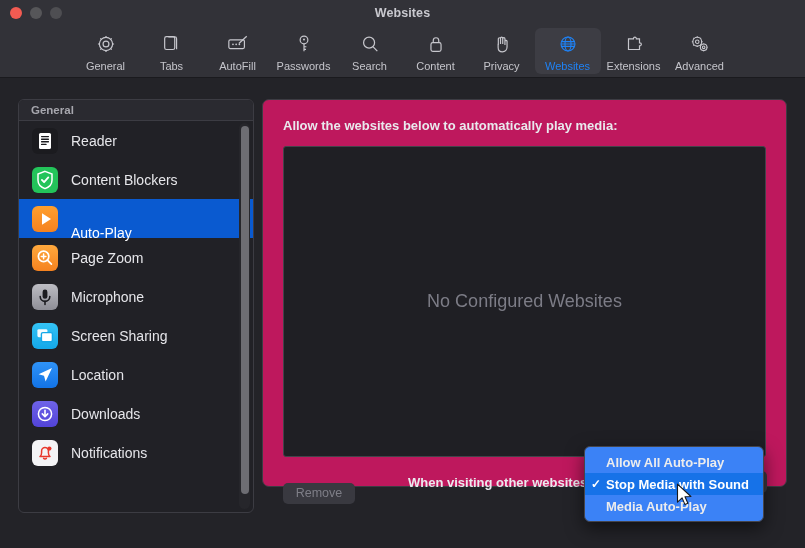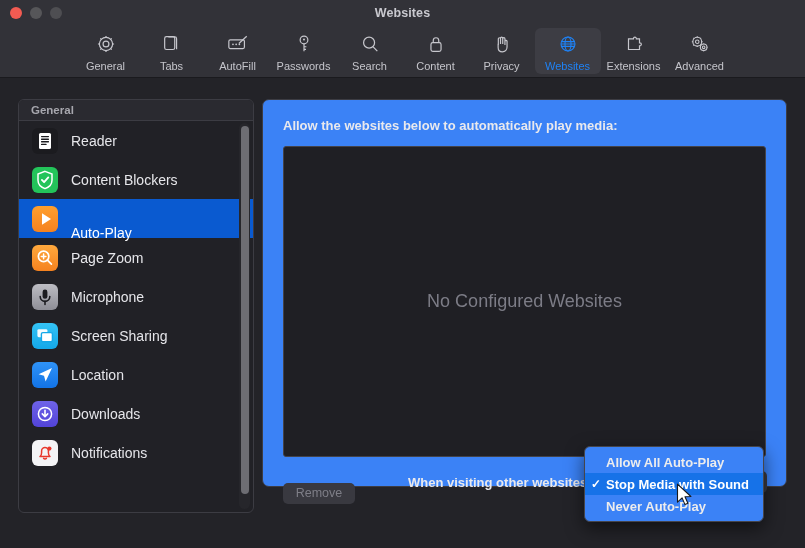--- a/index.html
+++ b/index.html
@@ -178,21 +178,21 @@
     background: #6d6d73;
     border-radius: 4px;
   }
 
   
   .panel {
     position: absolute;
     left: 262px; top: 20px;
     width: 525px;
     height: 388px;
-    background: #3b82f6;
+    background: #be185d;
     border: 1px solid #3c3c43;
     border-radius: 7px;
     box-sizing: border-box;
   }
   .panel-title {
     position: absolute;
     left: 20px; top: 18px;
     font-size: 13px;
     font-weight: bold;
     color: #e9e9ed;
@@ -576,21 +576,21 @@
     <div class="menu-item">
       <span class="menu-check hidden">✓</span>
       <span>Allow All Auto-Play</span>
     </div>
     <div class="menu-item selected">
       <span class="menu-check">✓</span>
       <span>Stop Media with Sound</span>
     </div>
     <div class="menu-item">
       <span class="menu-check hidden">✓</span>
-      <span>Never Auto-Play</span>
+      <span>Media Auto-Play</span>
     </div>
   </div>
 
   <div class="cursor">
     <svg width="17" height="25" viewBox="0 0 17 25">
       <path d="M1.5 1.2 L1.5 19.2 L6.1 14.9 L9.0 21.6 L11.9 20.3 L9.0 13.8 L14.9 13.5 Z" fill="#ffffff" stroke="#1a1a1a" stroke-width="1.1" stroke-linejoin="round"></path>
     </svg>
   </div>
 
 </div>

